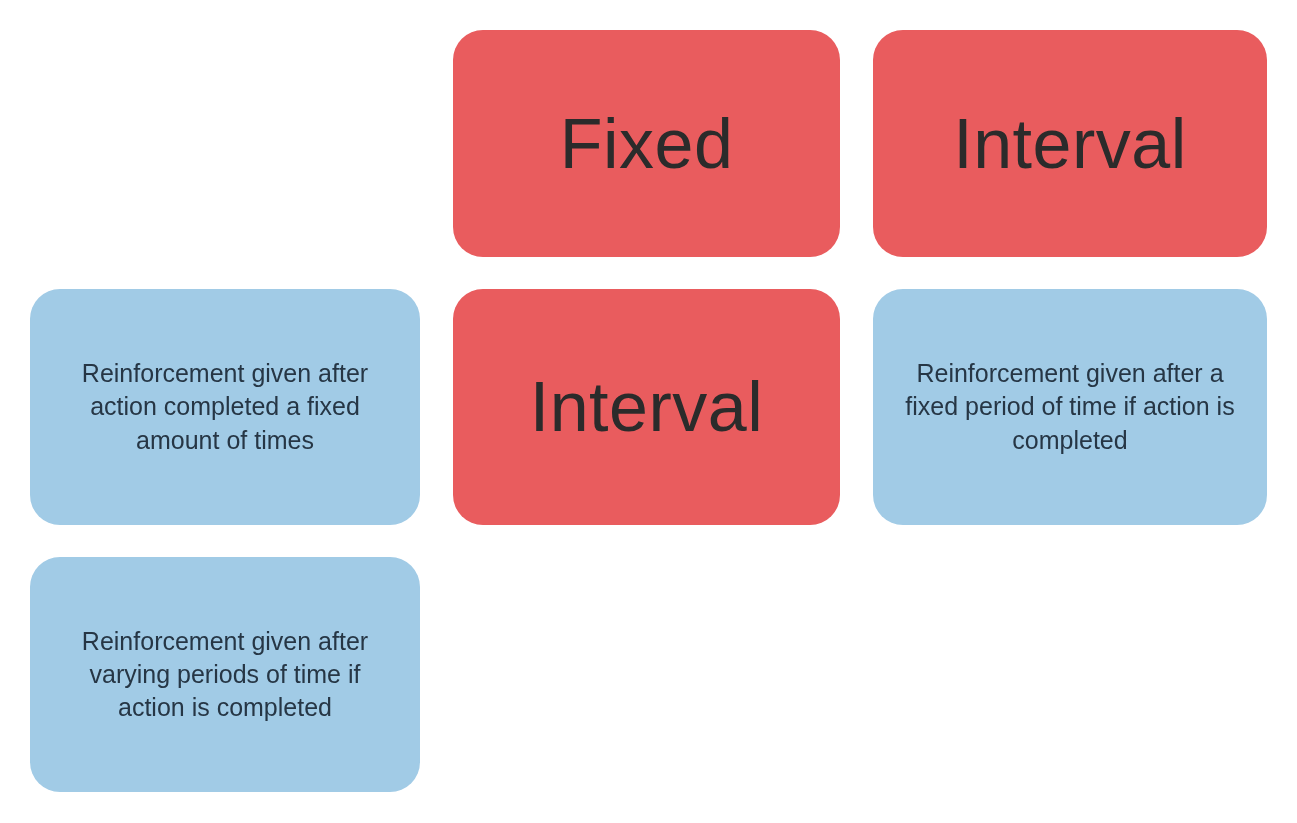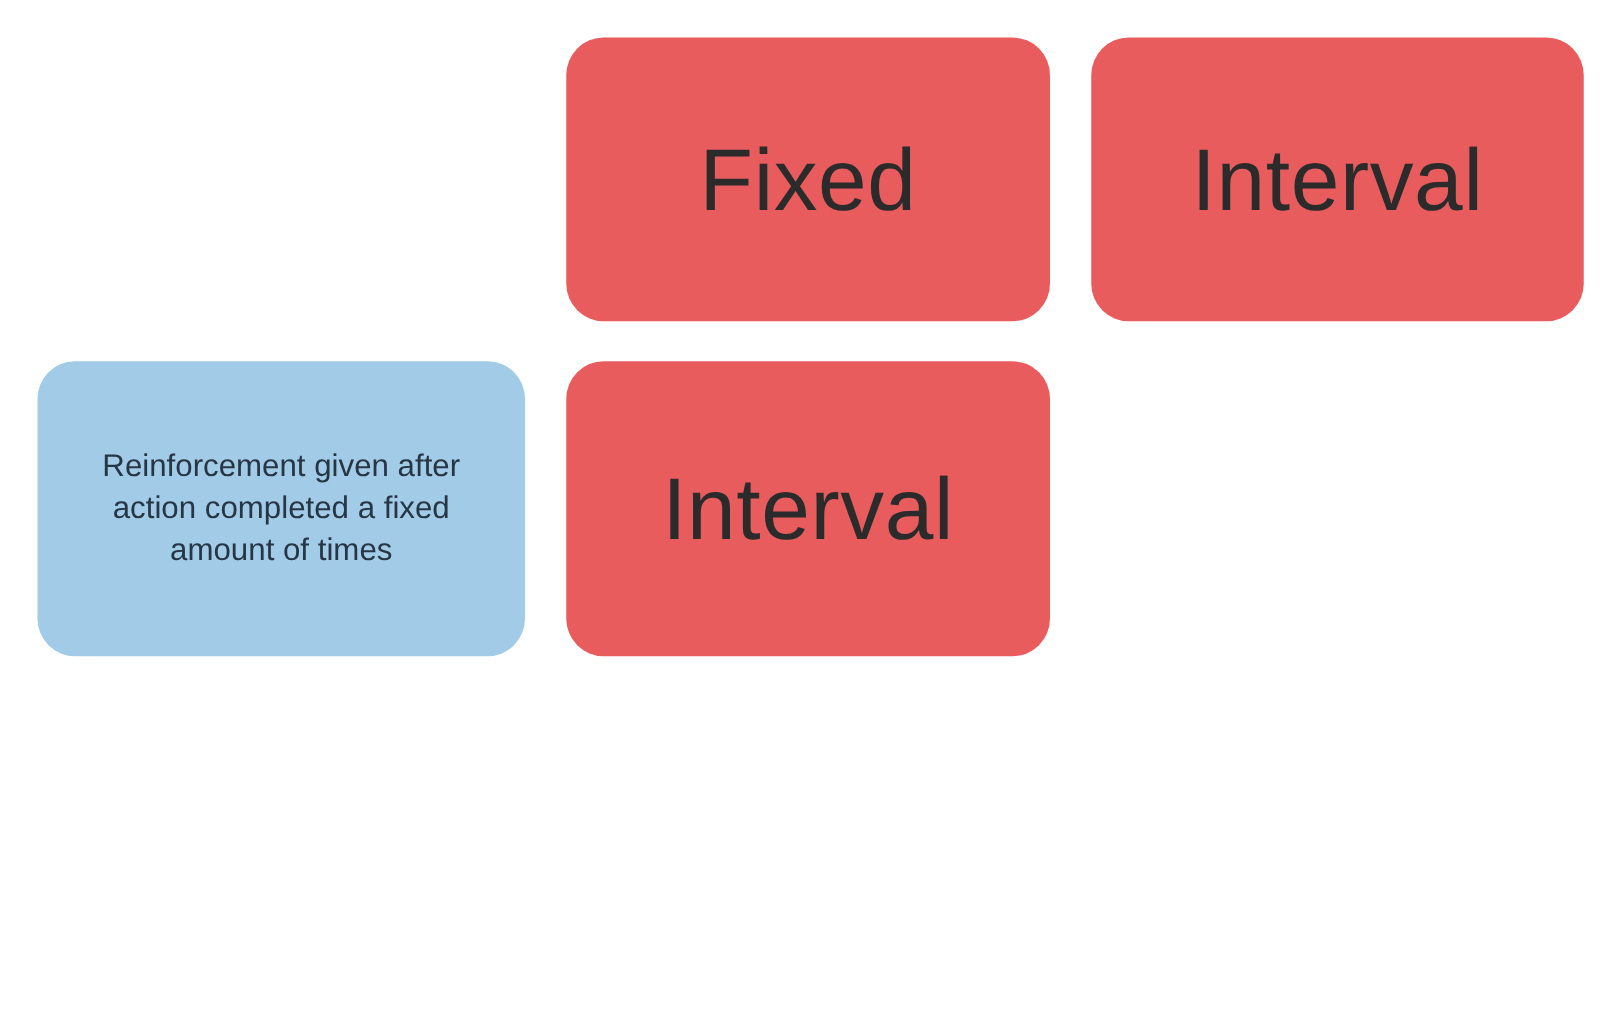--- a/index.html
+++ b/index.html
@@ -66,15 +66,21 @@
   <div class="cell header">Interval</div>
 
 
   <div class="cell desc">
     <span class="desc-text">Reinforcement given after action completed a fixed amount of times</span>
   </div>
 
 
   <div class="cell header">Interval</div>
 
+  <div class="cell desc">
+    <span class="desc-text">Reinforcement given after a fixed period of time if action is completed</span>
+  </div>
 
+  <div class="cell desc">
+    <span class="desc-text">Reinforcement given after varying periods of time if action is completed</span>
+  </div>
 
 </div>
 
 </body></html>

